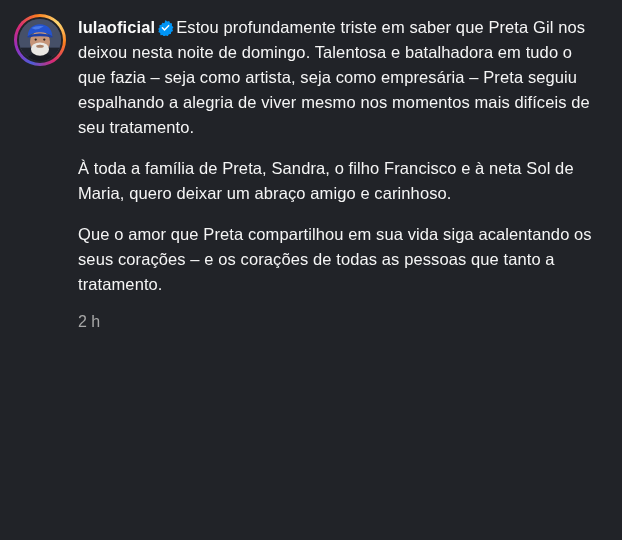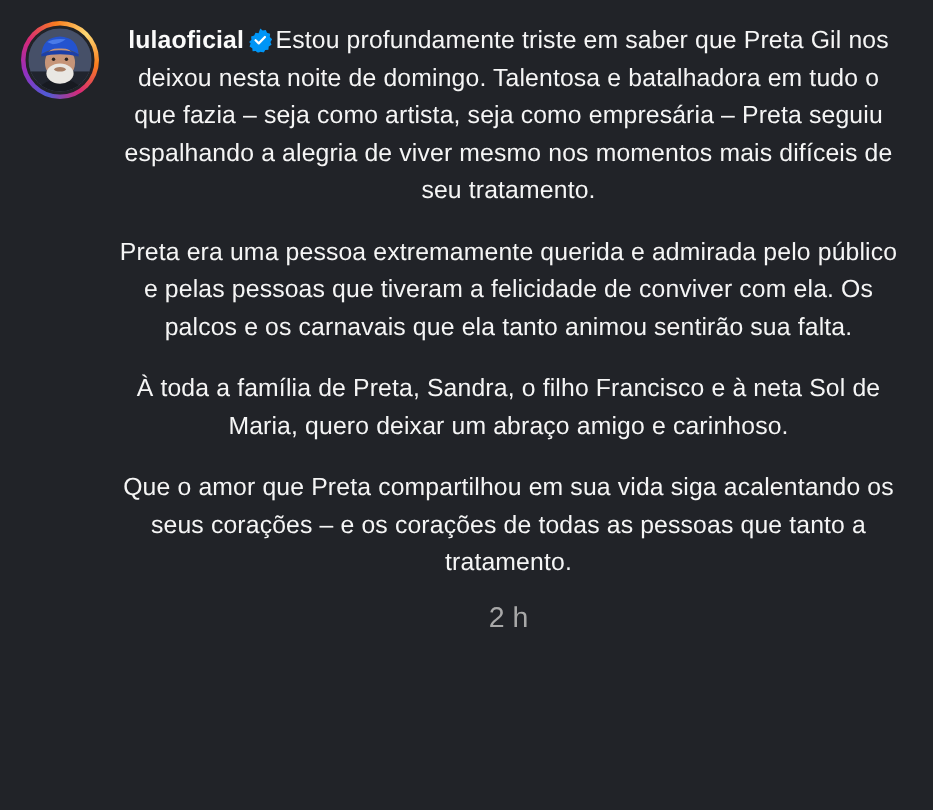--- a/index.html
+++ b/index.html
@@ -12,21 +12,20 @@
     background: #212328;
     color: #f5f5f5;
     font-family: "Liberation Sans", "DejaVu Sans", sans-serif;
     overflow: hidden;
   }
   .post {
     display: flex;
     align-items: flex-start;
     padding: 14px 16px 0 14px;
     box-sizing: border-box;
-    text-align: center;
   }
   .avatar-col {
     flex: 0 0 52px;
     margin-right: 12px;
   }
   .story-ring {
     width: 52px;
     height: 52px;
     border-radius: 50%;
     background: conic-gradient(from 200deg,
@@ -67,21 +66,21 @@
   }
   .badge {
     display: inline-block;
     width: 17px;
     height: 17px;
     vertical-align: -3px;
     margin: 0 2px 0 2px;
   }
   .badge svg { display: block; }
   .timestamp {
-    font-size: 19px;
+    font-size: 16px;
     line-height: 18px;
     color: #a8a8a8;
     margin-top: 5px;
   }
 </style>
 </head>
 <body>
 
 <div class="post">
 
@@ -106,20 +105,19 @@
   </div>
 
   <div class="content-col">
     <div class="caption">
       <p>
         <span class="username">lulaoficial</span><span class="badge"><svg viewBox="0 0 24 24" xmlns="http://www.w3.org/2000/svg">
           <path fill="#0095f6" d="M12 1.5l2.3 1.9 2.9-.6 1.2 2.7 2.9.9-.3 3 2.2 2.1-1.6 2.5 1 2.8-2.6 1.5-.3 3-3 .3-1.5 2.6-2.8-1-2.5 1.6-2.1-2.2-3 .3-.3-3-2.6-1.5 1-2.8L1.5 14l2.2-2.1-.3-3 2.9-.9 1.2-2.7 2.9.6z"></path>
           <path d="M7.6 12.4l3 3 5.8-6" stroke="#ffffff" stroke-width="2.1" fill="none" stroke-linecap="round" stroke-linejoin="round"></path>
         </svg></span><span>Estou profundamente triste em saber que Preta Gil nos deixou nesta noite de domingo. Talentosa e batalhadora em tudo o que fazia – seja como artista, seja como empresária – Preta seguiu espalhando a alegria de viver mesmo nos momentos mais difíceis de seu tratamento.</span>
       </p>
-      <p>Preta era uma pessoa extremamente querida e admirada pelo público e pelas pessoas que tiveram a felicidade de conviver com ela. Os palcos e os carnavais que ela tanto animou sentirão sua falta.</p>
       <p>À toda a família de Preta, Sandra, o filho Francisco e à neta Sol de Maria, quero deixar um abraço amigo e carinhoso.</p>
       <p>Que o amor que Preta compartilhou em sua vida siga acalentando os seus corações – e os corações de todas as pessoas que tanto a tratamento.</p>
     </div>
     <div class="timestamp">2 h</div>
   </div>
 
 </div>
 
 </body></html>

